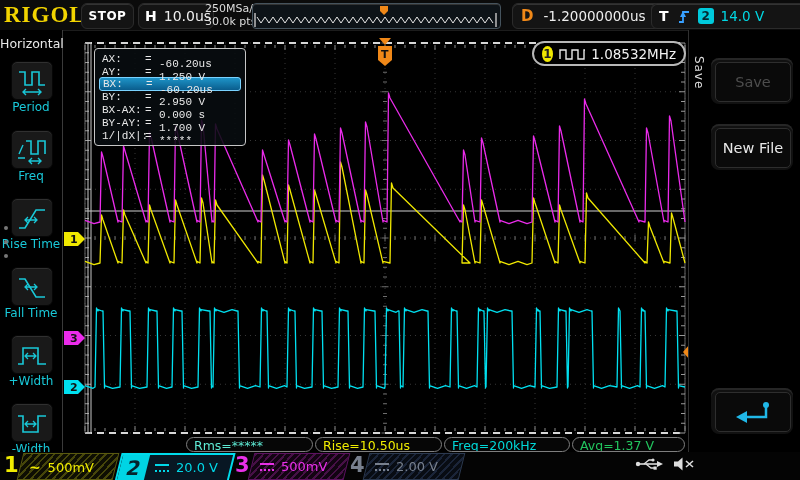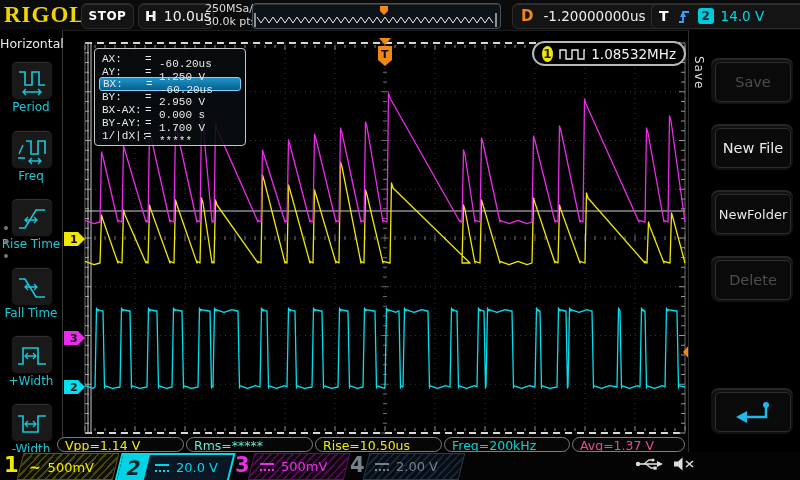--- a/index.html
+++ b/index.html
@@ -575,42 +575,35 @@
   </div>
 
   <div id="rightmenu">
     <div id="savetab">Save</div>
     <div class="skey dim" style="top:28px">
       <div class="inner">Save</div>
     </div>
     <div class="skey" style="top:94px">
       <div class="inner">New File</div>
     </div>
-    <div class="skey small" style="top:160px">
-      <div class="inner">NewFolder</div>
-    </div>
-    <div class="skey dim" style="top:226px">
-      <div class="inner">Delete</div>
-    </div>
     <div class="skey" style="top:358px">
       <div class="inner">
         <svg width="40" height="26">
           <circle cx="33" cy="6" r="3" fill="#20b8e8"></circle>
           <path d="M33 6v12H12" stroke="#20b8e8" stroke-width="2.5" fill="none"></path>
           <polygon points="14,12 14,24 3,18" fill="#20b8e8"></polygon>
         </svg>
       </div>
     </div>
   </div>
 
-  <div class="mbox" style="left: 57px; width: 127px; color: rgb(240, 236, 0);"><span>Vpp=1.14 V</span></div>
   <div class="mbox" style="left: 186px; width: 127px; color: #5eead4;"><span>Rms=*****</span></div>
   <div class="mbox" style="left: 315px; width: 127px; color: rgb(240, 236, 0);"><span>Rise=10.50us</span></div>
   <div class="mbox" style="left: 444px; width: 126px; color: rgb(0, 216, 216);"><span>Freq=200kHz</span></div>
-  <div class="mbox" style="left: 572px; width: 113px; color: #ec4899;"><span>Avg=1.37 V</span></div>
+  <div class="mbox" style="left: 572px; width: 113px; color: #22c55e;"><span>Avg=1.37 V</span></div>
 
   <div id="chanbar">
     <span class="chnum" id="n1" style="left: 4px; color: rgb(240, 236, 0);">1</span>
     <div class="chan ch1bg" style="left:20px;width:94px">
       <div class="un" id="c1un" style="color: rgb(240, 236, 0);">
         <span id="ac1" style="font-size:14px;font-weight:bold">~</span>
         <span class="valtxt">500mV</span>
       </div>
     </div>
 

